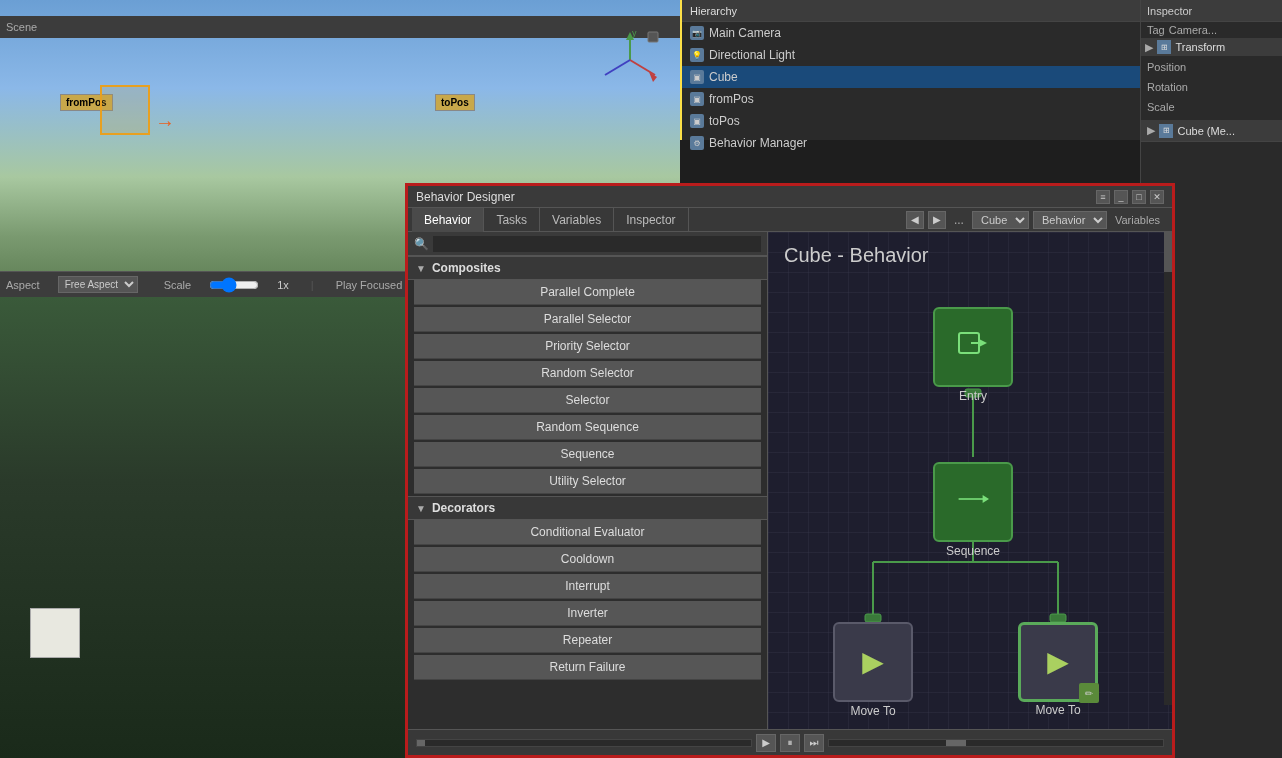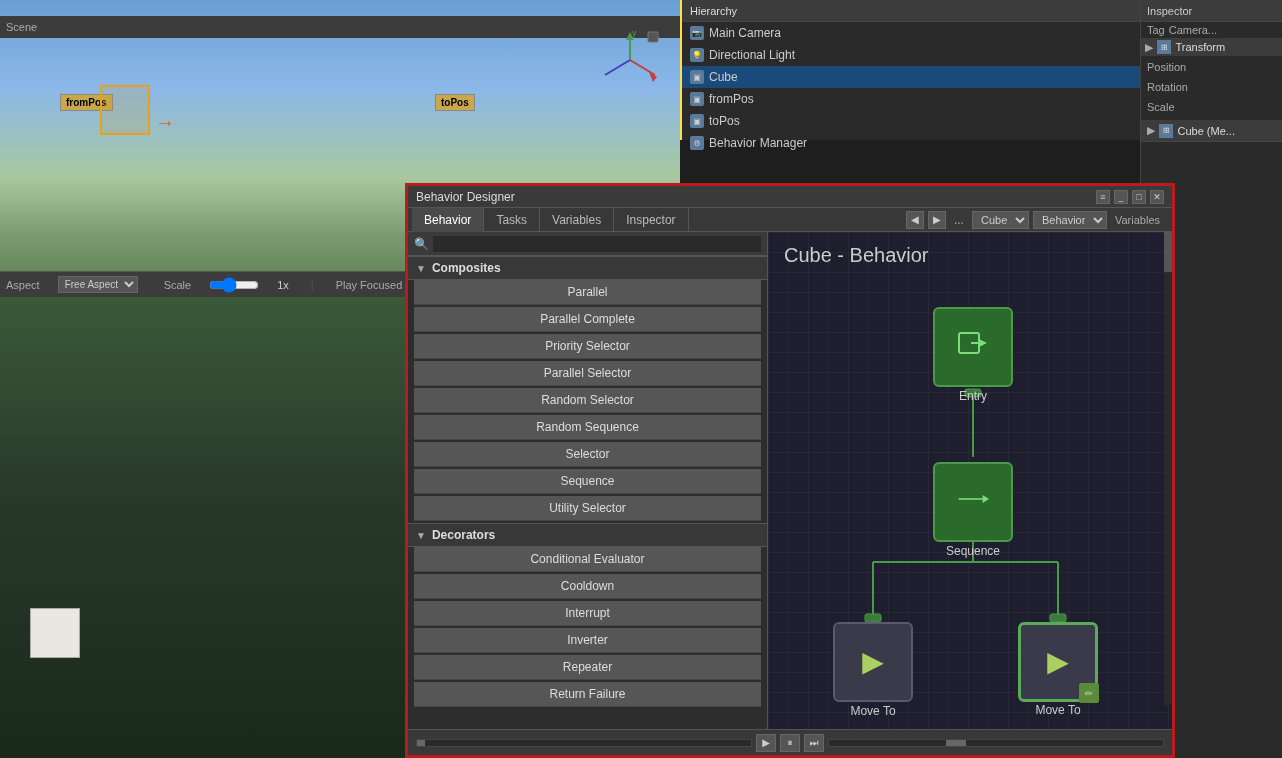--- a/index.html
+++ b/index.html
@@ -552,27 +552,26 @@
         <span style="color:#aaa;margin-right:4px;">🔍</span>
         <input type="text" style="background: rgb(42, 42, 42); border: none; color: rgb(204, 204, 204); font-size: 11px; flex: 1 1 0%; outline: none;" placeholder="">
       </div>
 
       <div class="task-scroll-area">
 
         <div class="task-category">
           <span class="task-category-arrow">▼</span>
           <span>Composites</span>
         </div>
-        <div class="task-item">Parallel</div>
         <div class="task-item">Parallel Complete</div>
+        <div class="task-item">Parallel Selector</div>
         <div class="task-item">Priority Selector</div>
-        <div class="task-item">Parallel Selector</div>
         <div class="task-item">Random Selector</div>
+        <div class="task-item">Selector</div>
         <div class="task-item">Random Sequence</div>
-        <div class="task-item">Selector</div>
         <div class="task-item">Sequence</div>
         <div class="task-item">Utility Selector</div>
 
         <div class="task-category">
           <span class="task-category-arrow">▼</span>
           <span>Decorators</span>
         </div>
         <div class="task-item">Conditional Evaluator</div>
         <div class="task-item">Cooldown</div>
         <div class="task-item">Interrupt</div>

